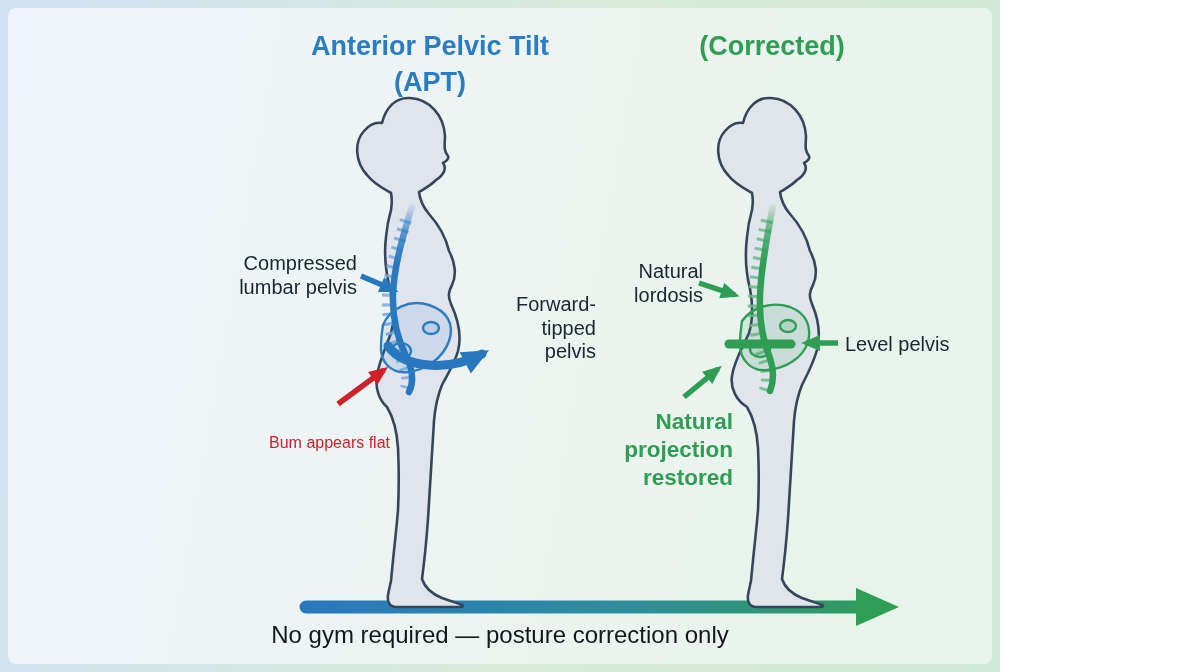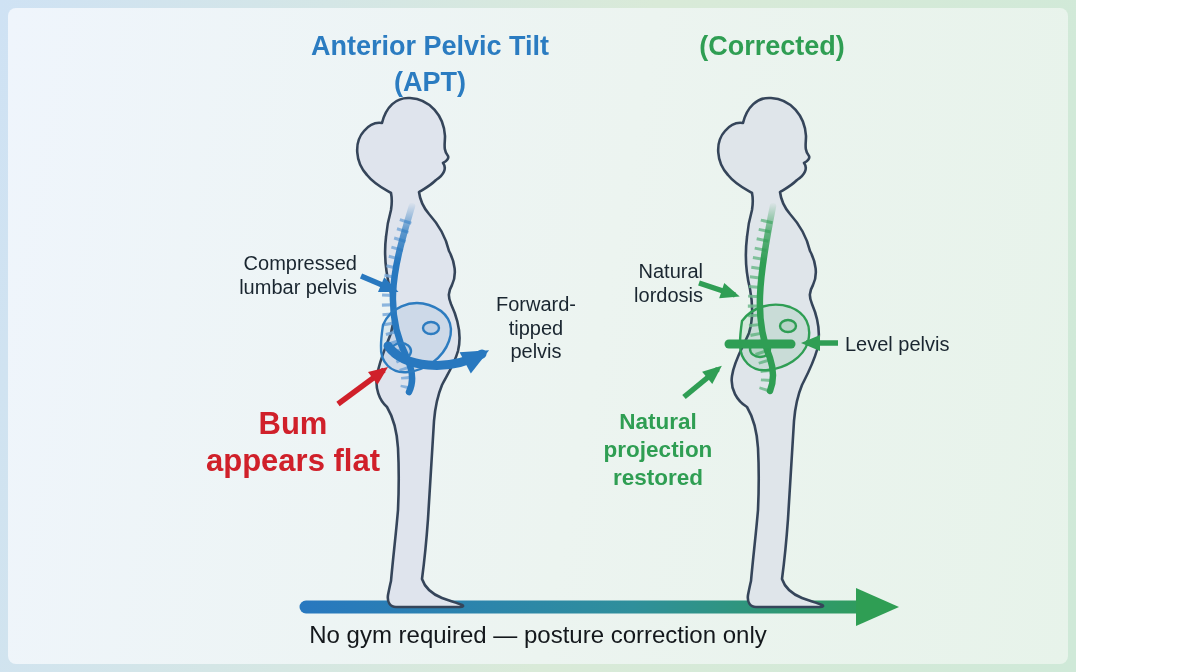--- a/index.html
+++ b/index.html
@@ -1,33 +1,33 @@
 <!DOCTYPE html>
 <html><head>
 <meta charset="utf-8">
 <style>
   html,body{margin:0;padding:0;background:#ffffff;}
   .frame{
-    position:relative;width:1076px;height:672px;overflow:hidden;
+    position:relative;width:1000px;height:672px;overflow:hidden;
     background:linear-gradient(100deg,#cfe2f4 0%,#d9ead8 55%,#cfe9d8 100%);
     font-family:"Liberation Sans",sans-serif;
   }
   .canvas{
     position:absolute;left:8px;top:8px;right:8px;bottom:8px;border-radius:8px;
     background:linear-gradient(100deg,#eff5fc 0%,#ecf4f0 55%,#e7f3ea 100%);
   }
   svg.layer{position:absolute;left:0;top:0;pointer-events:none;}
   svg.figure{position:absolute;}
   .title{position:absolute;text-align:center;font-weight:bold;font-size:27px;line-height:1.32;}
   .title.blue{color:#2b7cc1;}
   .title.green{color:#2f9e53;}
   .label{position:absolute;color:#1a2630;font-size:20px;line-height:1.18;}
   .label.right{text-align:right;}
-  .label.center{text-align:center;}
-  .label.red{color:#d0202a;font-weight:bold;font-size:31px;}
+  .label.center{text-align:right;}
+  .label.red{color:#d0202a;font-weight:normal;font-size:16px;margin-top:28px;}
   .label.greenbold{color:#2f9e53;font-weight:bold;font-size:22.5px;line-height:1.24;}
   .caption{position:absolute;left:0;width:100%;text-align:center;color:#14181c;font-size:24px;}
   .watermark{position:absolute;color:#a4b2a8;font-size:19px;}
 </style>
 </head>
 <body>
 
 <div class="frame">
   <div class="canvas"></div>
 

